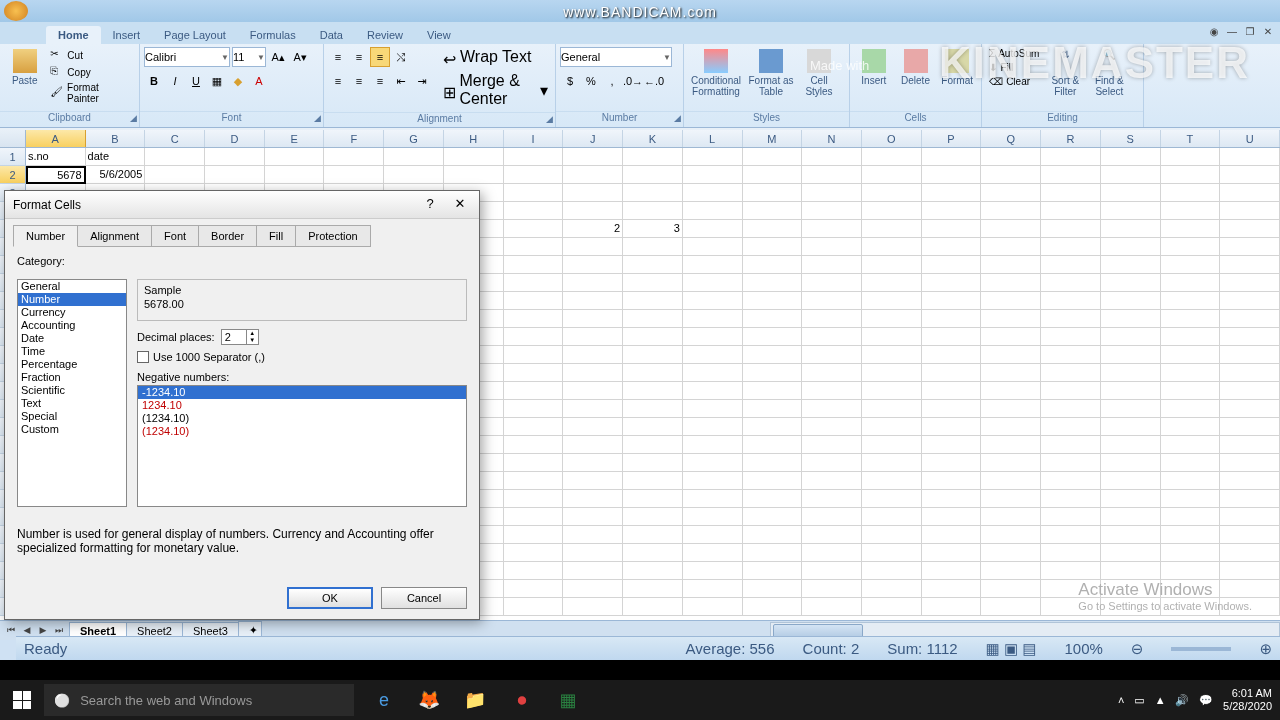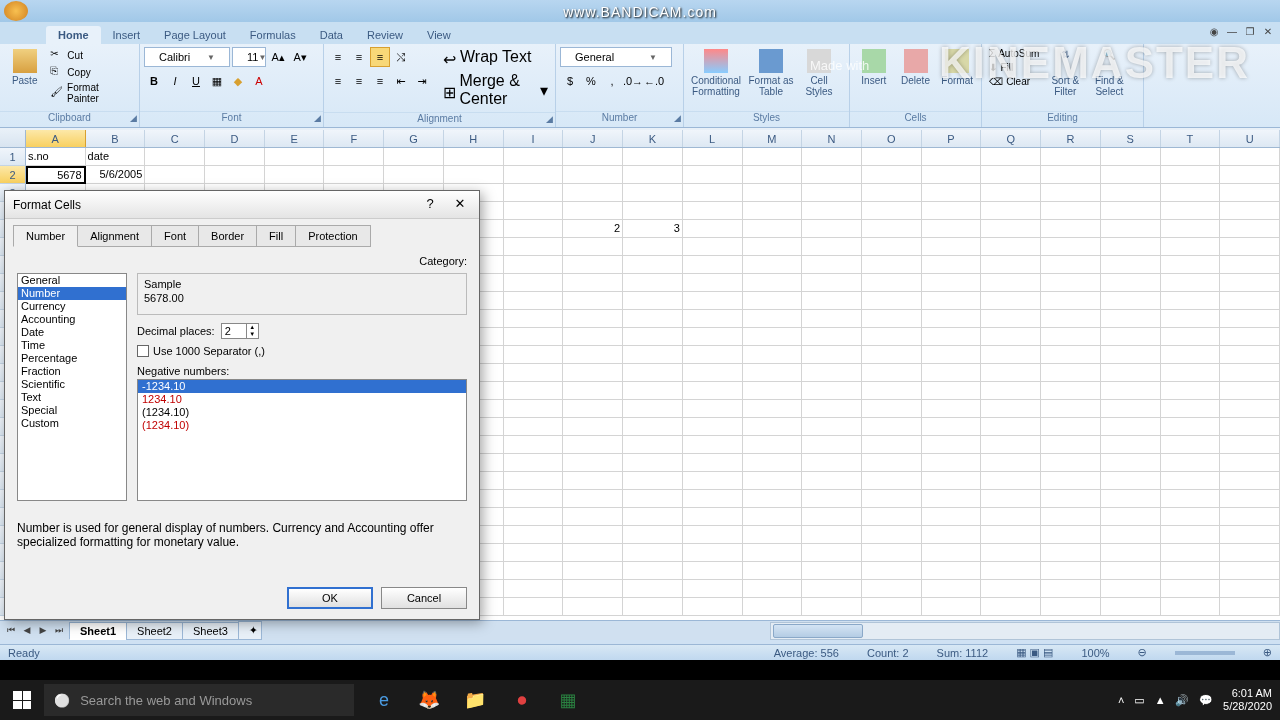--- a/index.html
+++ b/index.html
@@ -16,21 +16,21 @@
 .ribbon { height: 84px; background: linear-gradient(#e8f1fa,#d7e8f7); border-bottom: 1px solid #9bb7d6; display: flex; }
 .ribbon-group { border-right: 1px solid #b8d0e8; display: flex; flex-direction: column; }
 .ribbon-body { flex: 1; display: flex; align-items: flex-start; padding: 3px 4px; gap: 2px; }
 .ribbon-label { height: 16px; font-size: 10px; color: #5a7ba3; text-align: center; border-top: 1px solid #c8ddf0; position: relative; }
 .ribbon-label .expand { position: absolute; right: 2px; top: 1px; font-size: 9px; }
 .big-btn { display: flex; flex-direction: column; align-items: center; width: 42px; padding: 2px; font-size: 10px; color: #3b5a82; text-align: center; }
 .big-btn .icon { width: 24px; height: 24px; margin-bottom: 2px; }
 .small-btn-row { display: flex; flex-direction: column; gap: 1px; font-size: 10px; }
 .small-btn { display: flex; align-items: center; gap: 3px; padding: 1px 3px; }
 .small-btn .icon { width: 14px; height: 14px; }
-.font-combo { height: 20px; border: 1px solid #9bb7d6; background: #fff; font-size: 11px; padding: 1px 14px; display: flex; align-items: center; }
+.font-combo { height: 20px; border: 1px solid #9bb7d6; background: #fff; font-size: 11px; padding: 1px 0; display: flex; align-items: center; }
 .combo-arrow { font-size: 8px; color: #666; margin-left: auto; }
 .icon-btn-row { display: flex; gap: 1px; }
 .icon-btn { width: 20px; height: 20px; border: 1px solid transparent; display: flex; align-items: center; justify-content: center; font-size: 11px; }
 .icon-btn.active { background: #f8d878; border-color: #d8a030; }
 .paste-icon { background: linear-gradient(#f0d080,#d8a040); }
 .formula-bar { height: 24px; background: #e8f0f8; border-bottom: 1px solid #9bb7d6; display: flex; align-items: center; }
 .name-box { width: 75px; height: 20px; border: 1px solid #9bb7d6; background: #fff; font-size: 11px; padding: 0 4px; display: flex; align-items: center; margin: 0 2px; }
 .fx-label { font-style: italic; font-size: 11px; padding: 0 6px; color: #666; }
 .formula-input { flex: 1; height: 20px; border: 1px solid #b8d0e8; background: #fff; font-size: 11px; padding: 0 6px; display: flex; align-items: center; }
 .grid-area { position: absolute; top: 130px; left: 0; right: 0; bottom: 40px; background: #fff; }
@@ -42,31 +42,31 @@
 .row-head { width: 26px; background: linear-gradient(#f0f5fb,#dde8f3); border-right: 1px solid #9fb8d3; border-bottom: 1px solid #c4d4e4; font-size: 11px; text-align: center; line-height: 18px; color: #3b5a82; }
 .row-head.sel { background: linear-gradient(#fce8a8,#f8d060); }
 .cell { width: 60px; border-right: 1px solid #d4d4d4; border-bottom: 1px solid #d4d4d4; font-size: 11px; padding: 0 2px; line-height: 17px; }
 .cell.right { text-align: right; }
 .cell.selected { border: 2px solid #000; line-height: 14px; }
 .sheet-tabs { position: absolute; bottom: 20px; left: 0; right: 0; height: 20px; background: #d0e0f0; border-top: 1px solid #9bb7d6; display: flex; align-items: center; font-size: 11px; }
 .sheet-nav { display: flex; padding: 0 4px; gap: 2px; }
 .sheet-nav-btn { width: 14px; text-align: center; font-size: 9px; color: #444; }
 .sheet-tab { padding: 2px 10px; background: #e8f0f8; border: 1px solid #9bb7d6; margin-left: -1px; }
 .sheet-tab.active { background: #fff; font-weight: bold; border-bottom-color: #fff; }
-.status-bar { position: absolute; bottom: 0; left: 0; right: 0; height: 16px; background: linear-gradient(#d8e8f5,#c0d8ef); border-top: 1px solid #9bb7d6; display: flex; align-items: center; font-size: 11px; padding: 0 8px; color: #3b5a82; }
+.status-bar { position: absolute; bottom: 0; left: 16px; right: 0; height: 24px; background: linear-gradient(#d8e8f5,#c0d8ef); border-top: 1px solid #9bb7d6; display: flex; align-items: center; font-size: 15px; padding: 0 8px; color: #3b5a82; }
 .status-right { margin-left: auto; display: flex; gap: 28px; align-items: center; }
 .dialog { position: absolute; left: 4px; top: 190px; width: 476px; height: 430px; background: #f0f0f0; border: 1px solid #666; box-shadow: 3px 3px 12px rgba(0,0,0,0.35); }
 .dialog-title { height: 28px; background: linear-gradient(#fff,#e4e4e4); display: flex; align-items: center; padding: 0 8px; font-size: 12px; border-bottom: 1px solid #ccc; }
 .dialog-ctrl { margin-left: auto; display: flex; gap: 8px; }
 .dialog-close { width: 22px; height: 18px; font-size: 13px; text-align: center; }
 .dialog-tabs { display: flex; padding: 6px 8px 0; gap: 0; }
 .dialog-tab { padding: 4px 12px; font-size: 11px; border: 1px solid #aaa; background: #e8e8e8; margin-right: -1px; }
 .dialog-tab.active { background: #f0f0f0; border-bottom-color: #f0f0f0; position: relative; z-index: 1; }
 .dialog-body { padding: 8px 12px; font-size: 11px; }
-.cat-label { margin-bottom: 6px; text-align: right; }
+.cat-label { margin-bottom: 12px; }
 .dialog-cols { display: flex; gap: 10px; }
 .cat-list { width: 110px; height: 228px; border: 1px solid #888; background: #fff; overflow: hidden; }
 .cat-item { padding: 0 3px; font-size: 11px; line-height: 13px; }
 .cat-item.sel { background: #3070d0; color: #fff; }
 .right-panel { flex: 1; }
 .sample-box { border: 1px solid #bbb; padding: 4px 6px; margin-bottom: 8px; height: 42px; }
 .sample-label { font-size: 11px; }
 .sample-val { font-size: 11px; padding: 2px 0; }
 .dec-row { display: flex; align-items: center; gap: 6px; margin-bottom: 6px; }
 .dec-input { width: 38px; border: 1px solid #888; background: #fff; padding: 1px 3px; position: relative; }
@@ -984,20 +984,24 @@
       <span>Count: 2</span>
       <span>Sum: 1112</span>
       <span>▦ ▣ ▤</span>
       <span>100%</span>
       <span>⊖</span>
       <span style="width:60px;height:4px;background:#9bb7d6;display:inline-block"></span>
       <span>⊕</span>
     </div>
   </div>
 
+  <div class="activate">
+    <div class="t1">Activate Windows</div>
+    <div class="t2">Go to Settings to activate Windows.</div>
+  </div>
 </div>
 
 <div class="dialog">
   <div class="dialog-title">
     <span>Format Cells</span>
     <div class="dialog-ctrl">
       <div class="dialog-close">?</div>
       <div class="dialog-close">✕</div>
     </div>
   </div>

